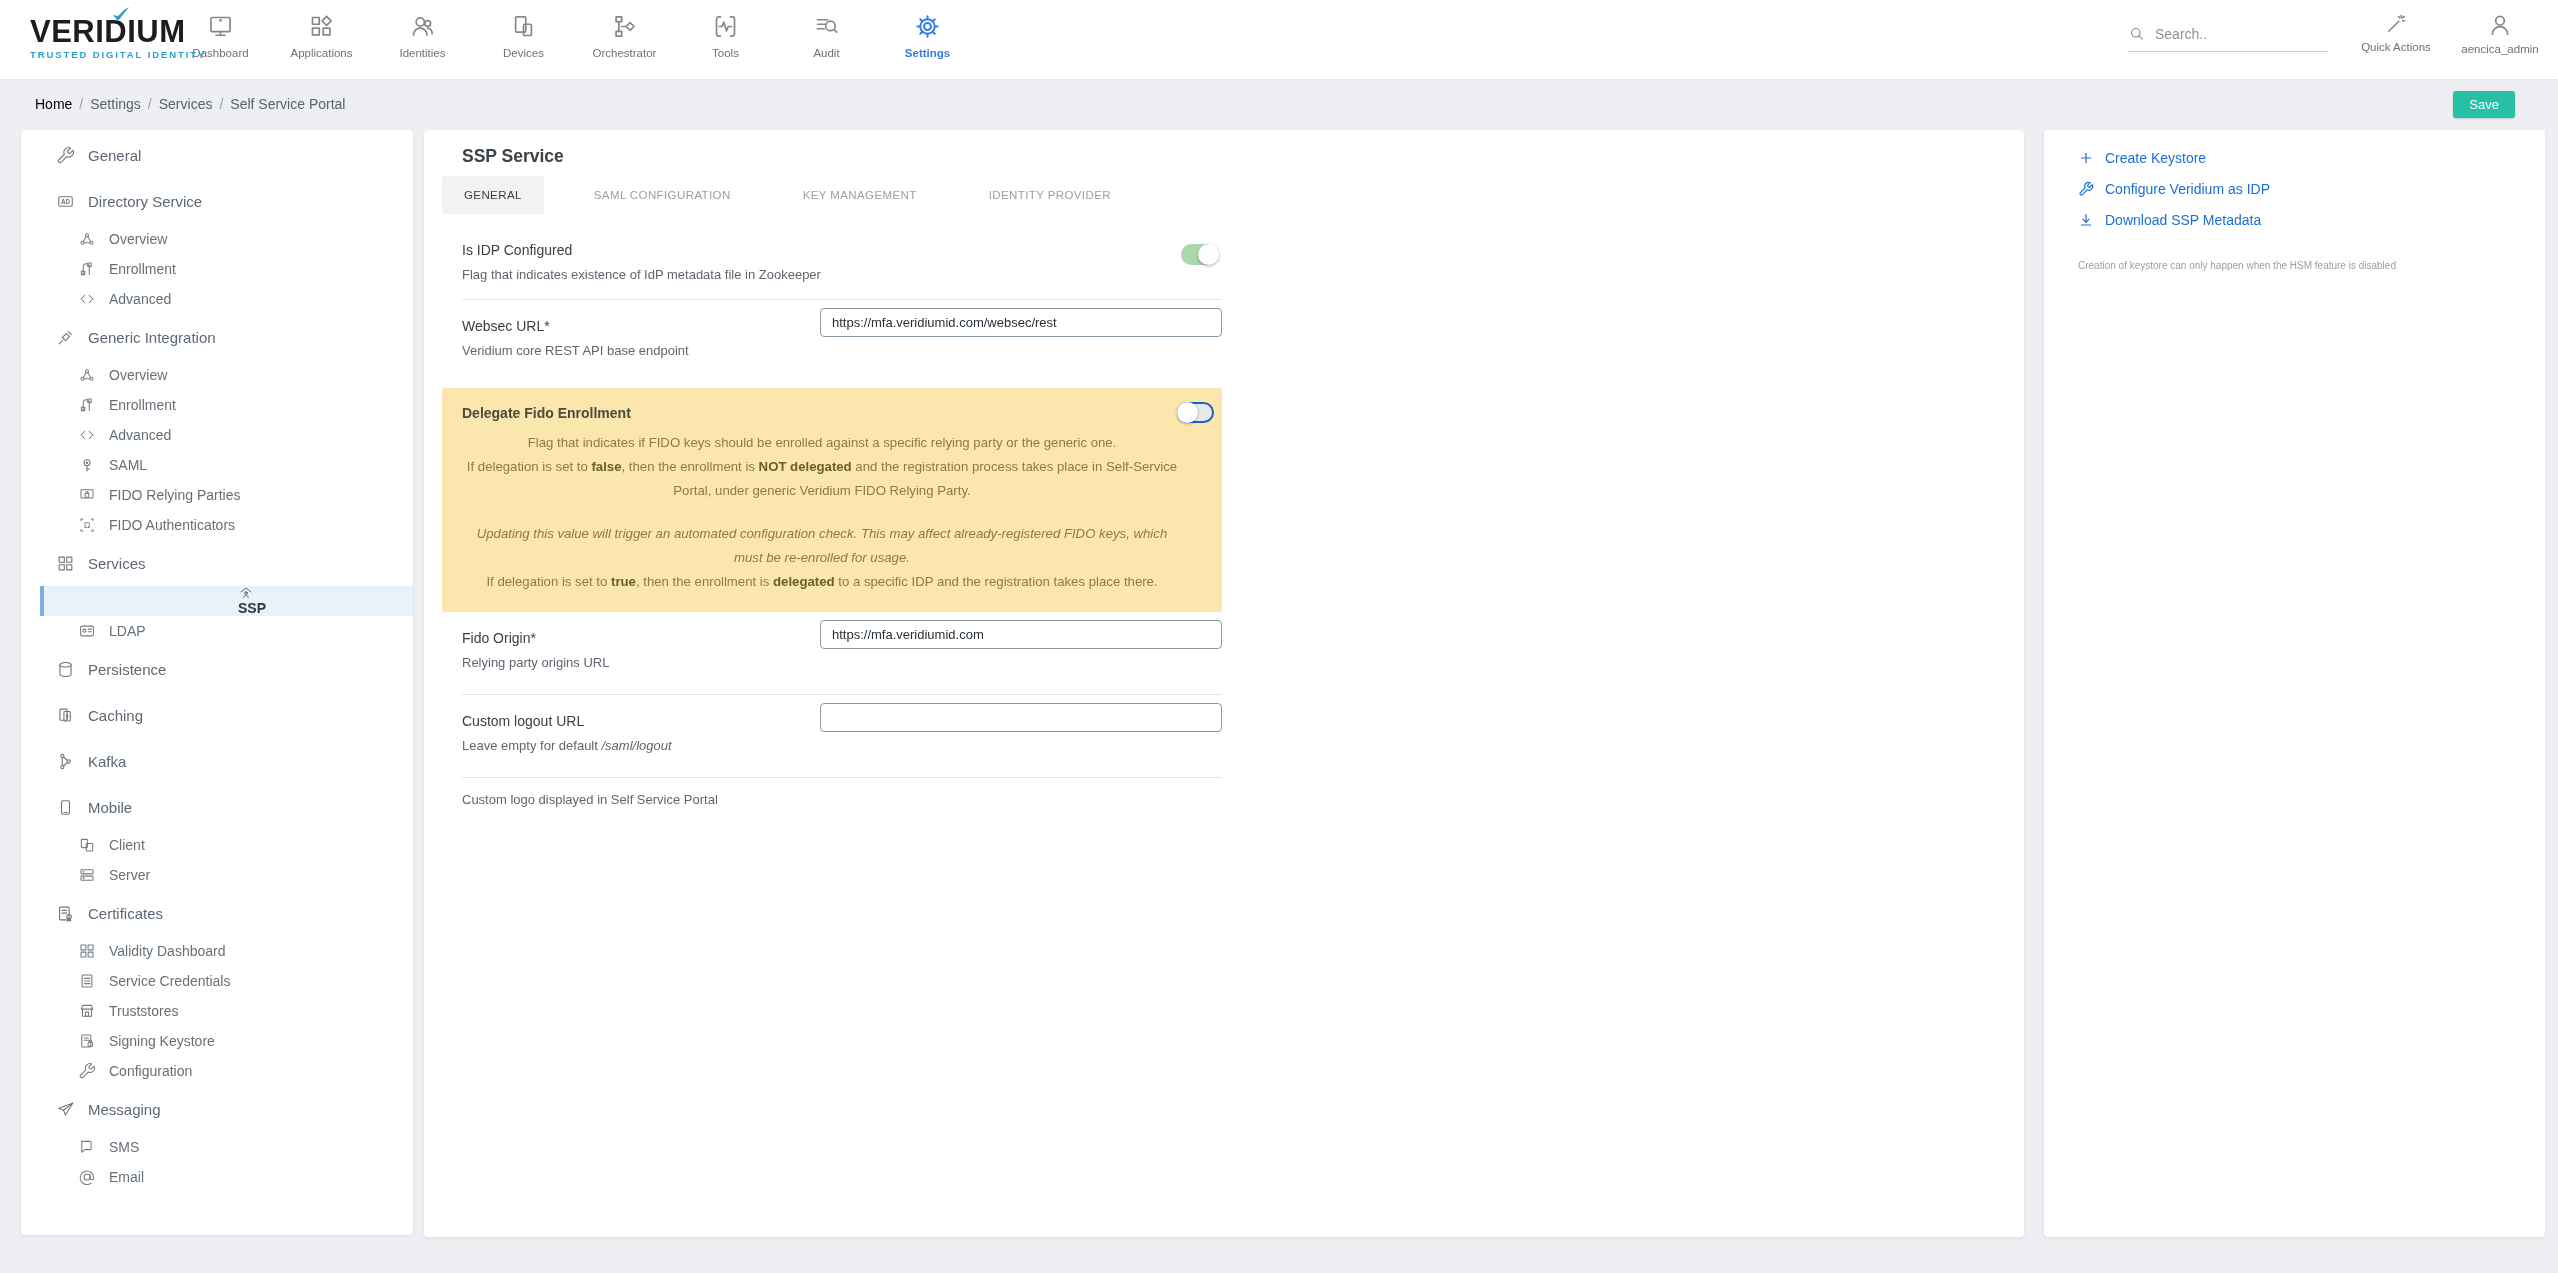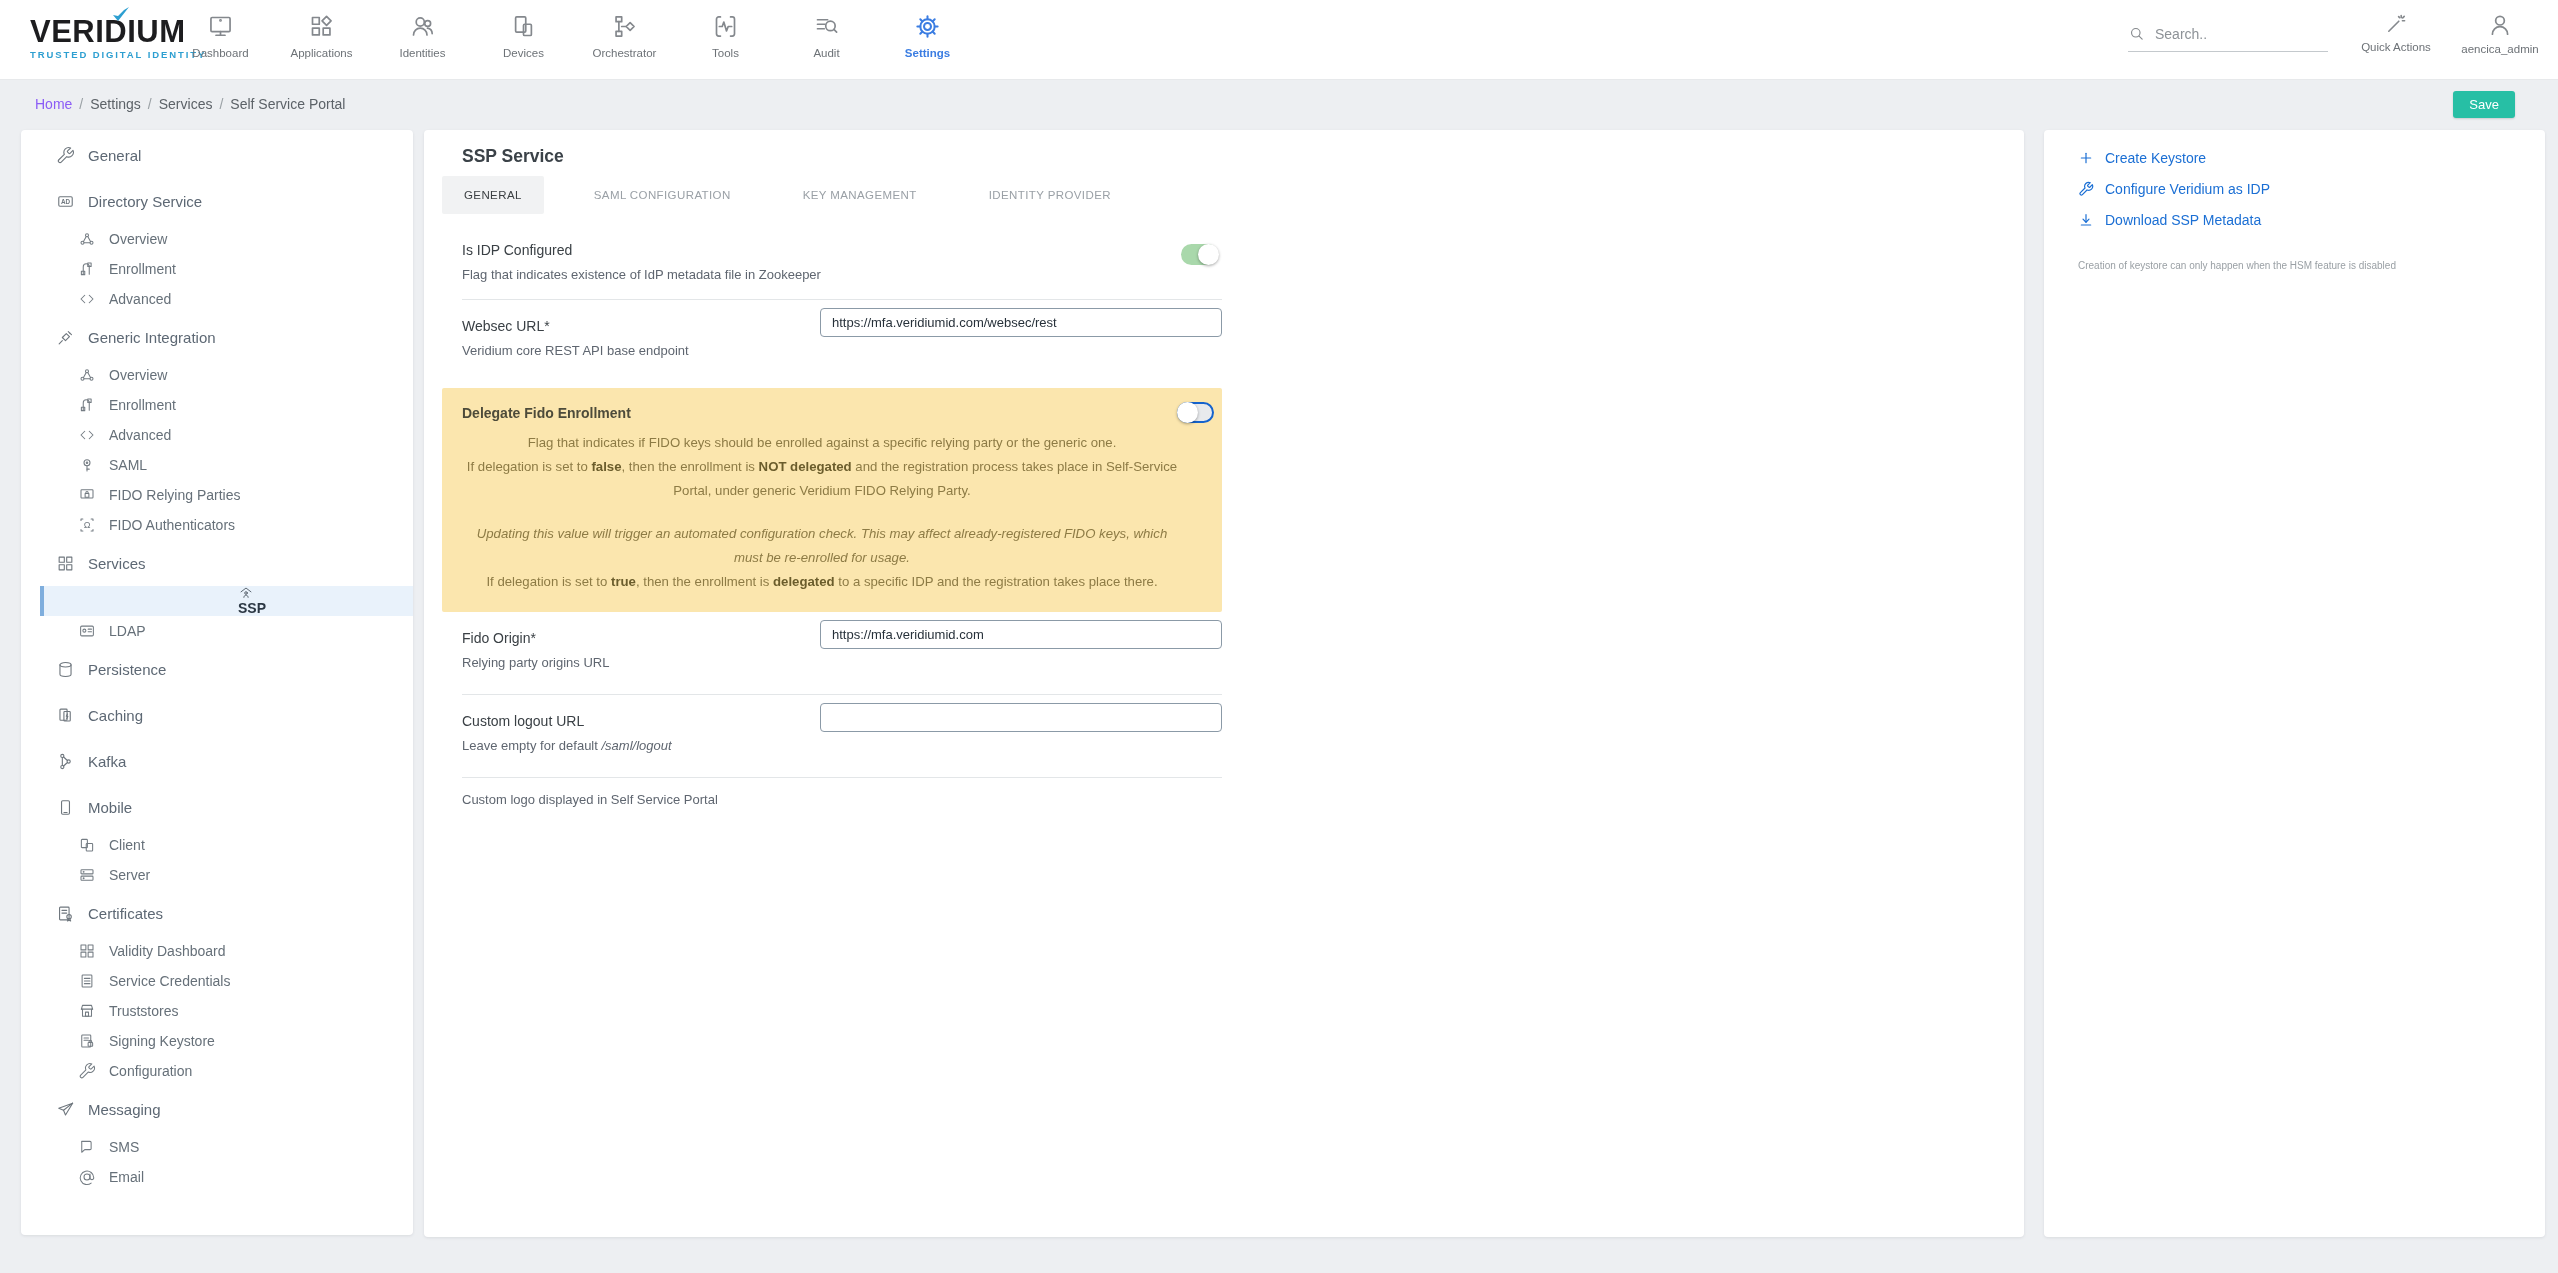--- a/index.html
+++ b/index.html
@@ -54,21 +54,21 @@
     align-items:center; color:#85898d; cursor:pointer;
   }
   .top-mini .mini-label { font-size:11.5px; color:#6d7277; margin-top:5px; white-space:nowrap; }
   .qa { left:218px; width:100px; }
   .usr { left:322px; width:100px; }
 
   
   .crumb-row { position:absolute; left:0; top:80px; width:2558px; height:50px; }
   .breadcrumb { position:absolute; left:35px; top:16px; font-size:14px; color:#5c6268; }
   .breadcrumb .crumb { cursor:pointer; }
-  .breadcrumb .crumb.first { color:#8b5cf6; }
+  .breadcrumb .crumb.first { color:#000000; }
   .breadcrumb .sep { color:#9aa0a5; margin:0 7px; }
   .save-btn {
     position:absolute; right:43px; top:11px;
     background:#27bfa5; color:#fff; font-size:13px; font-family:inherit;
     border:none; border-radius:3px; padding:6px 16px; cursor:pointer;
     box-shadow:0 1px 2px rgba(0,0,0,.15);
   }
 
   
   .card { position:absolute; background:#fff; border-radius:4px; box-shadow:0 1px 3px rgba(40,50,60,.10); }

